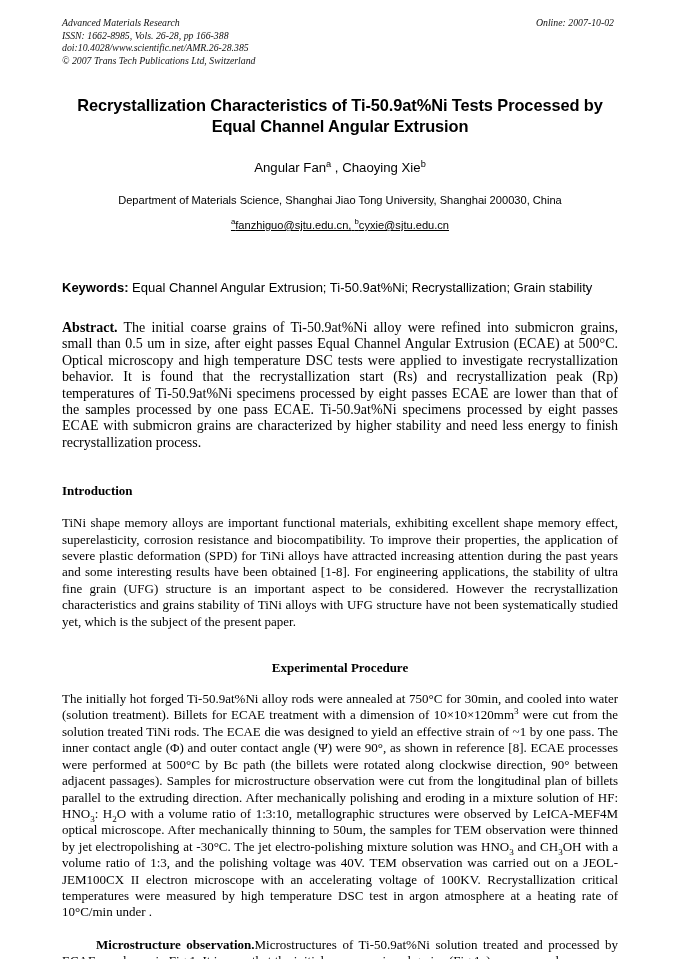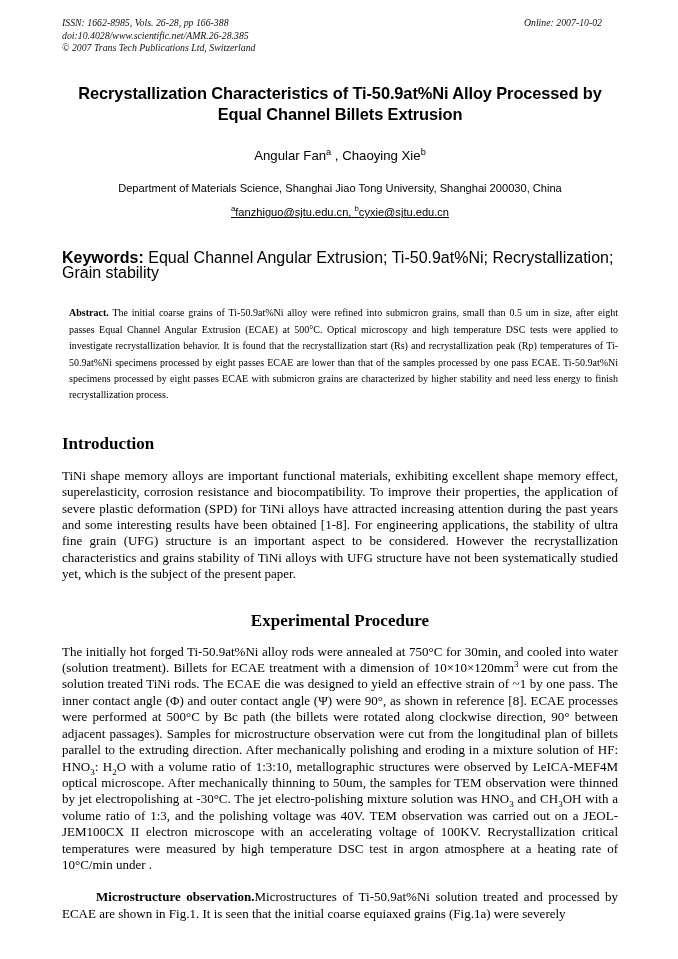--- a/index.html
+++ b/index.html
@@ -40,21 +40,21 @@
     font-style: italic;
     font-size: 9.8px;
     line-height: 12.6px;
     color: #111;
   }
   .journal-header .line {
     white-space: nowrap;
   }
   .online-date {
     position: absolute;
-    right: 16px;
+    right: 4px;
     top: 17px;
     font-style: italic;
     font-size: 9.8px;
     line-height: 12.6px;
     white-space: nowrap;
   }
 
   
   .paper-title {
     margin-top: 28px;
@@ -96,47 +96,46 @@
     line-height: 0;
   }
   sub {
     font-size: 0.7em;
     vertical-align: sub;
     line-height: 0;
   }
 
   
   .keywords {
-    margin-top: 30px;
-    font-family: "Liberation Sans", "DejaVu Sans", sans-serif;
-    font-size: 16px;
+    margin-top: 47px;
+    font-family: "Liberation Sans", "DejaVu Sans", sans-serif;
+    font-size: 13px;
     line-height: 15px;
     text-align: left;
   }
   .keywords b {
     font-weight: bold;
   }
 
   
   .abstract {
     margin-top: 25px;
-    font-size: 10px;
+    font-size: 14px;
     line-height: 16.4px;
     text-align: justify;
     text-justify: inter-word;
-    margin-left: 7px;
   }
   .abstract .lead {
     font-weight: bold;
   }
 
   
   .section-heading {
     font-weight: bold;
-    font-size: 17px;
+    font-size: 13px;
     line-height: 16px;
     text-align: left;
   }
   .body-text {
     font-size: 13px;
     line-height: 16.4px;
     text-align: justify;
     text-justify: inter-word;
   }
   .sp-intro-h { margin-top: 32px; }
@@ -149,27 +148,28 @@
     font-weight: bold;
   }
 </style>
 </head>
 <body>
 
 <div class="page">
   <div class="content">
 
     <div class="journal-header">
+      <div class="line">Advanced Materials Research</div>
       <div class="line">ISSN: 1662-8985, Vols. 26-28, pp 166-388</div>
       <div class="line">doi:10.4028/www.scientific.net/AMR.26-28.385</div>
       <div class="line">© 2007 Trans Tech Publications Ltd, Switzerland</div>
       <div class="online-date">Online: 2007-10-02</div>
     </div>
 
-    <div class="paper-title">Recrystallization Characteristics of Ti-50.9at%Ni Alloy Processed by Equal Channel Billets Extrusion</div>
+    <div class="paper-title">Recrystallization Characteristics of Ti-50.9at%Ni Tests Processed by Equal Channel Angular Extrusion</div>
 
     <div class="authors">
       <span>Angular Fan</span><sup>a</sup><span> , </span><span>Chaoying Xie</span><sup>b</sup>
     </div>
 
     <div class="affiliation">
       <div>Department of Materials Science, Shanghai Jiao Tong University, Shanghai 200030, China</div>
     </div>
 
     <div class="emails">

